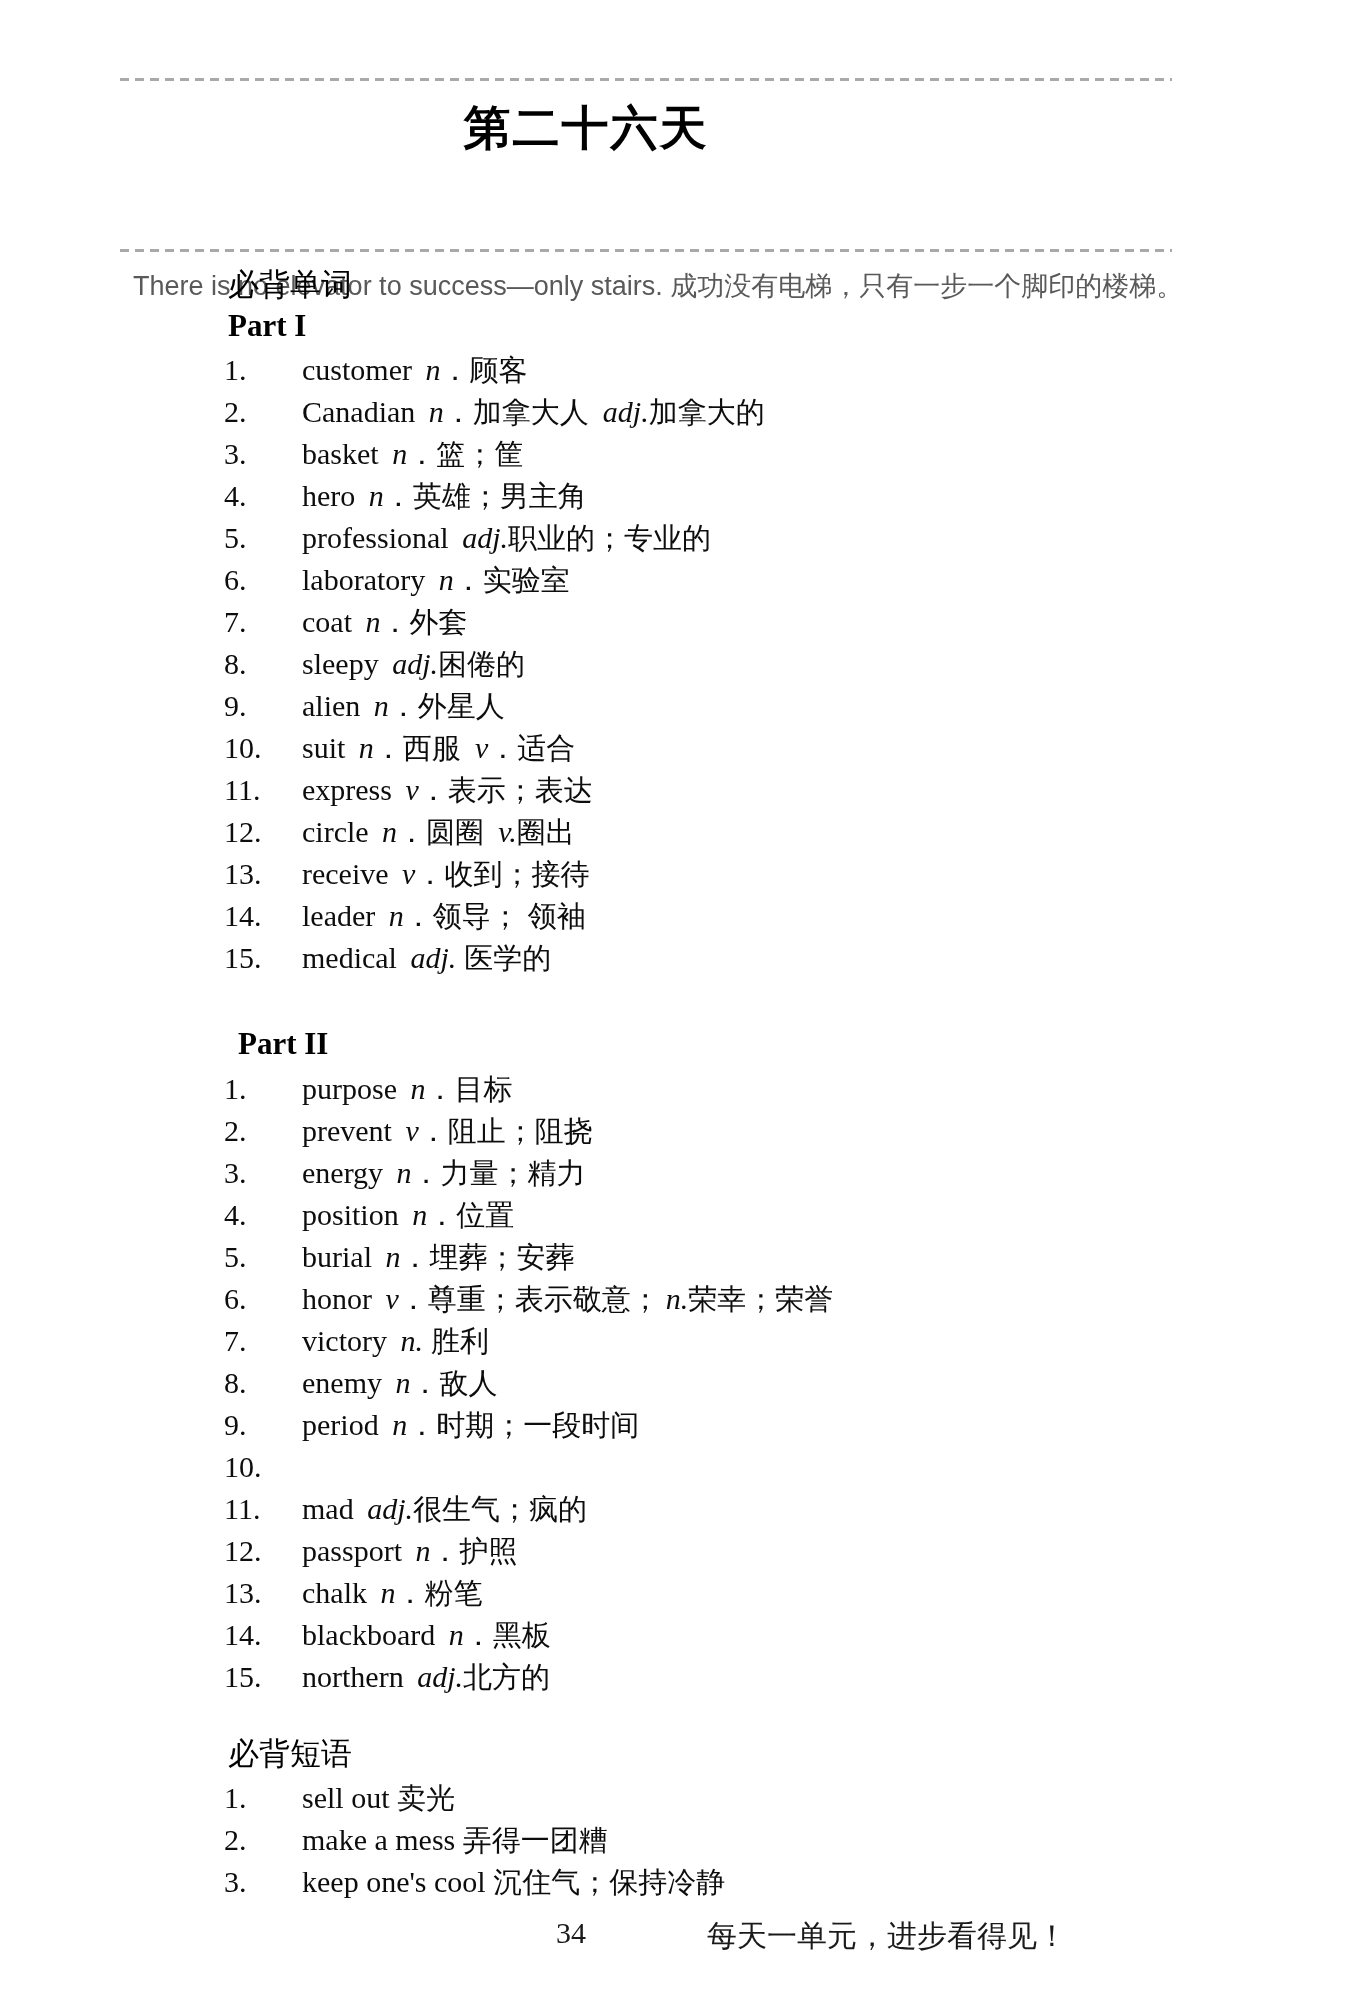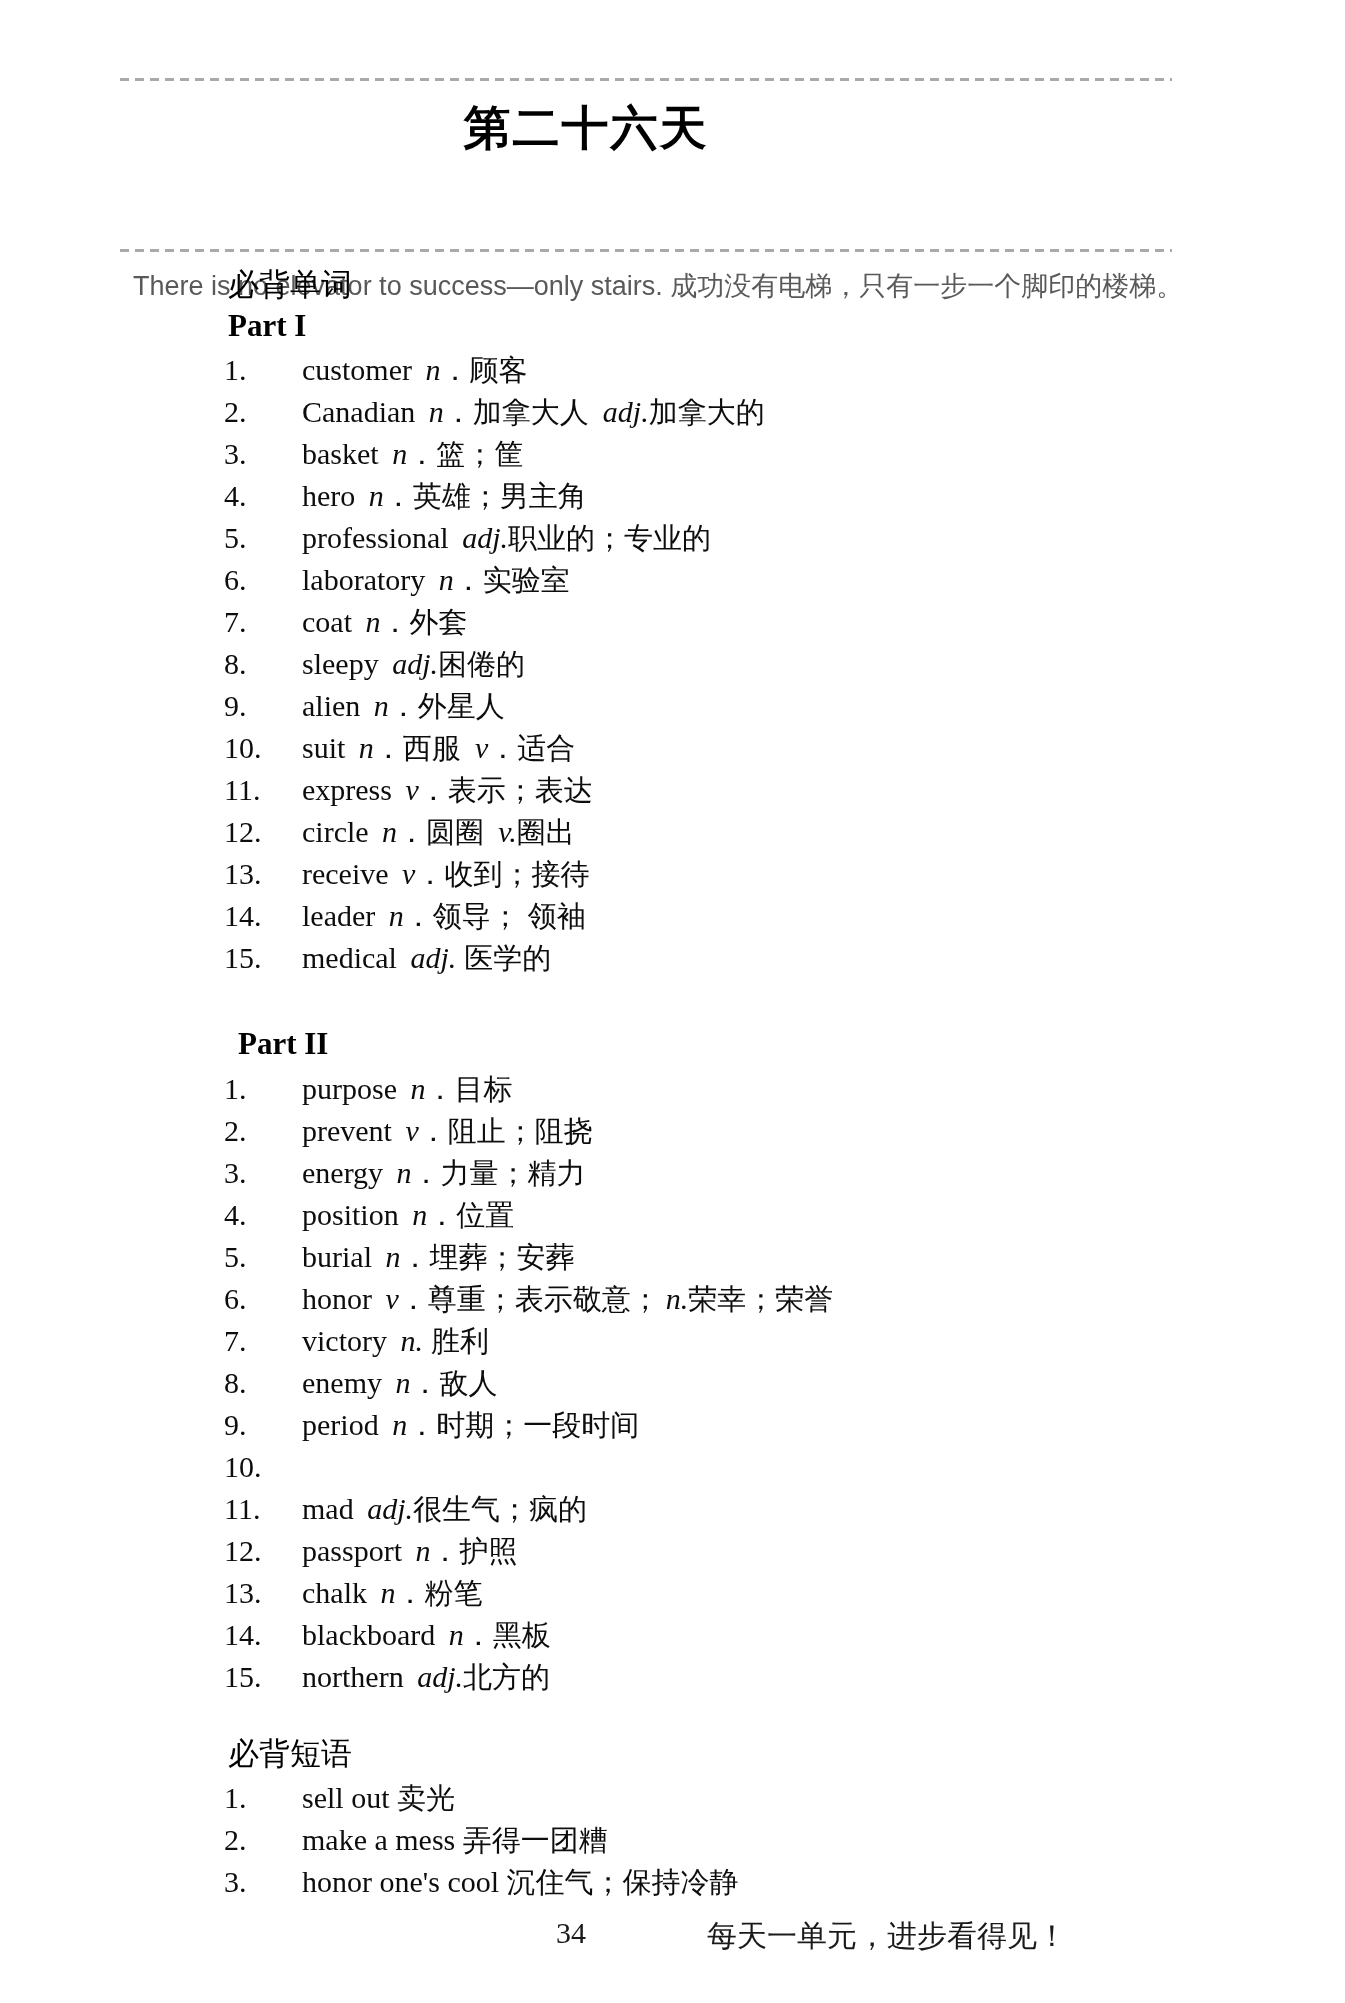--- a/index.html
+++ b/index.html
@@ -270,21 +270,21 @@
     <span class="segs"><span class="seg-en">sell out </span><span class="seg-cn">卖光</span></span>
   </div>
 
   <div class="row">
     <span class="num">2.</span>
     <span class="segs"><span class="seg-en">make a mess </span><span class="seg-cn">弄得一团糟</span></span>
   </div>
 
   <div class="row">
     <span class="num">3.</span>
-    <span class="segs"><span class="seg-en">honor one's cool </span><span class="seg-cn">沉住气；保持冷静</span></span>
+    <span class="segs"><span class="seg-en">keep one's cool </span><span class="seg-cn">沉住气；保持冷静</span></span>
   </div>
 </div>
 
   <div class="footer-page-num">34</div>
 
   <div class="footer-slogan">每天一单元，进步看得见！</div>
 
 </div>
 
 </body></html>

